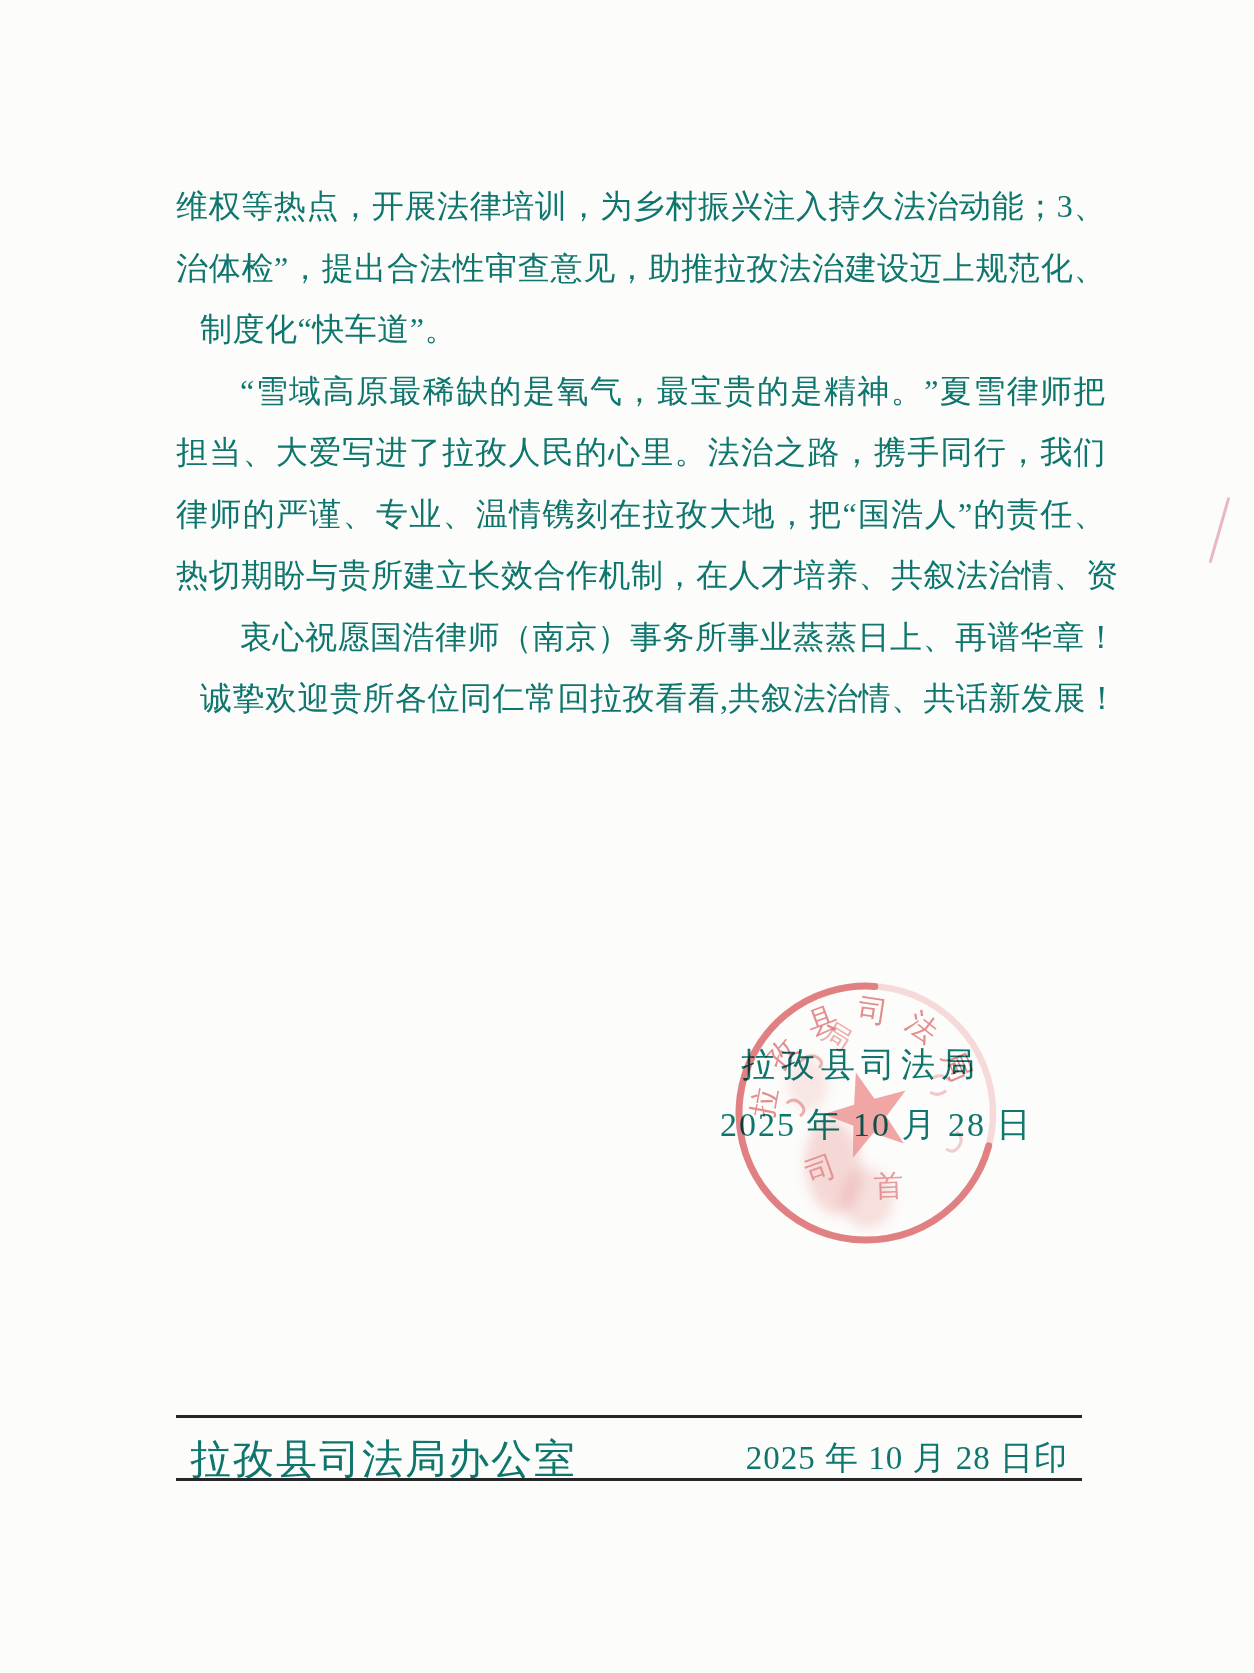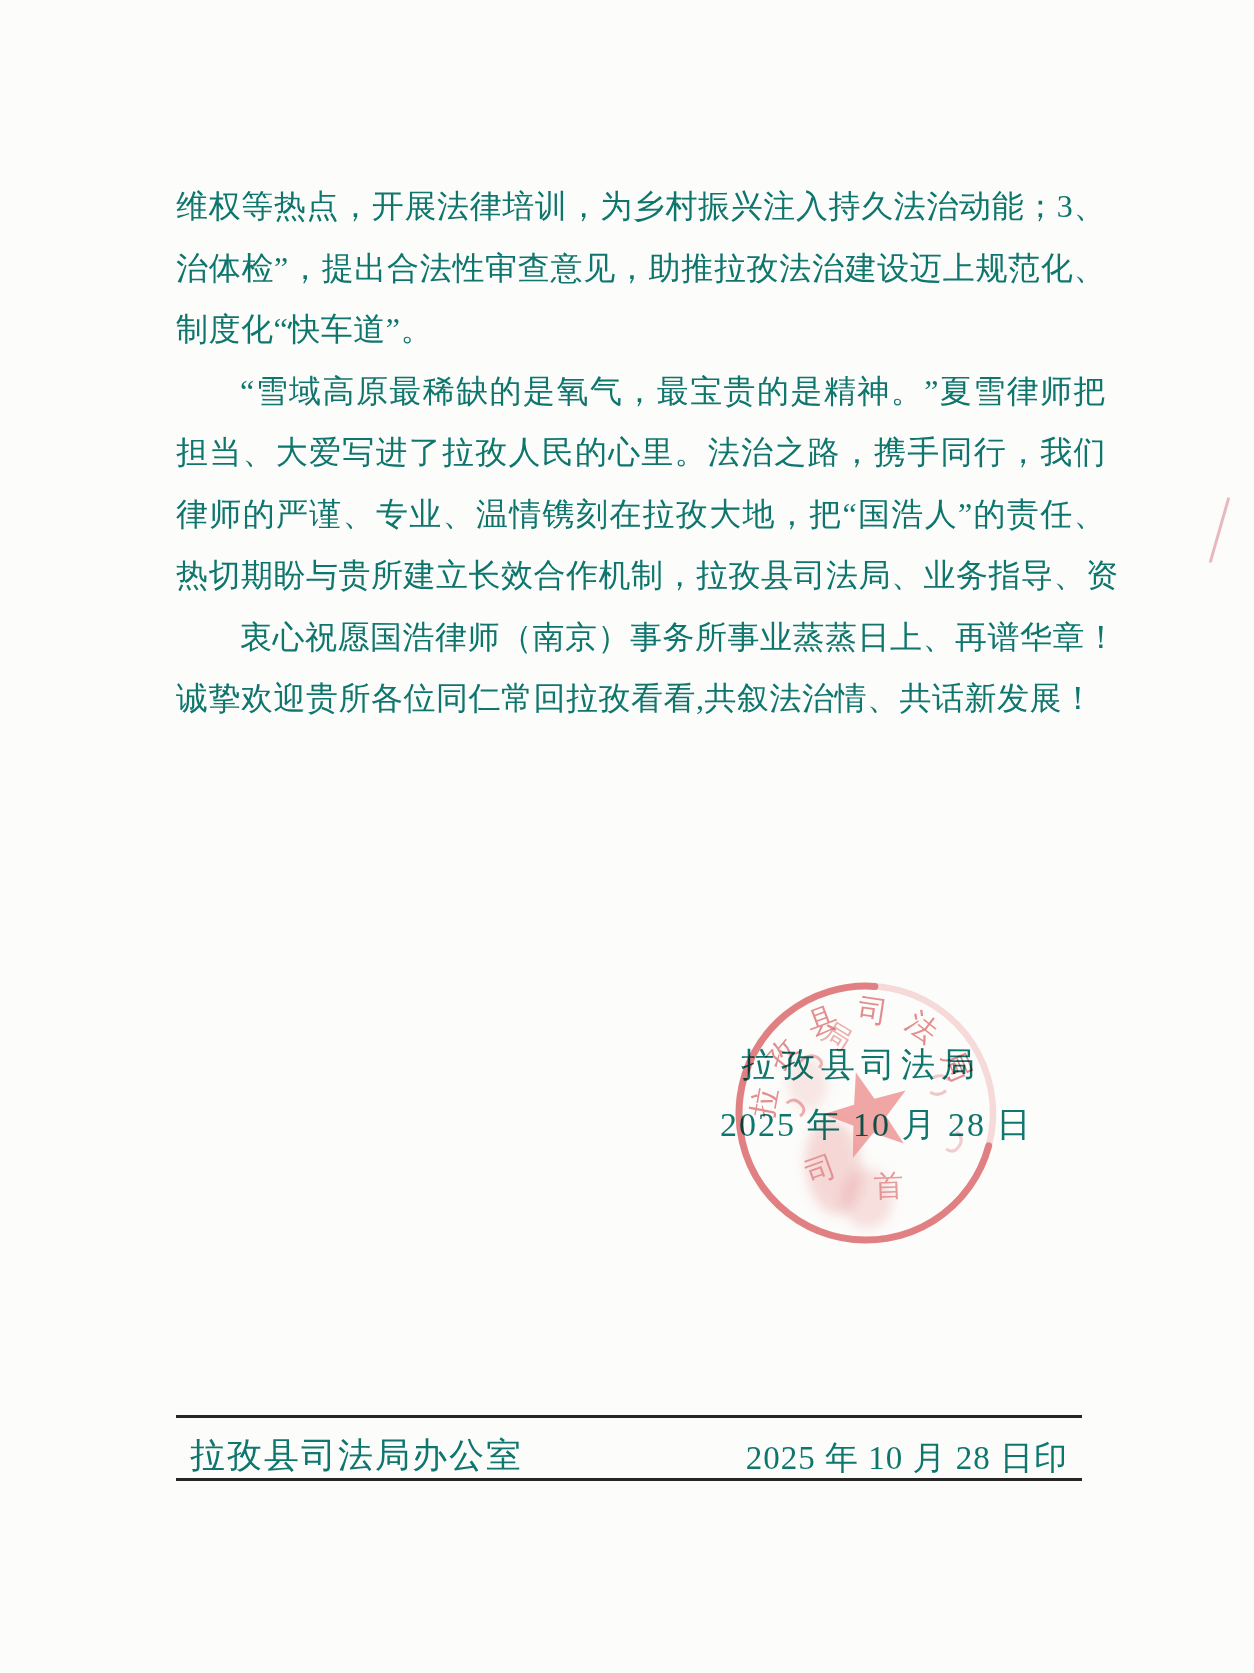--- a/index.html
+++ b/index.html
@@ -18,21 +18,21 @@
     left:176px;top:176px;width:930px;
     font-size:32px;line-height:61.5px;
     letter-spacing:0.5px;
   }
   .line{
     text-align:justify;
     text-align-last:justify;
     white-space:nowrap;
     height:61.5px;
   }
-  .line.no-j{text-align-last:left;}
+  .line.no-j{text-align-last:left;margin-left:24px;}
   .line.ind{text-indent:64px;}
   
   .sig-org{
     position:absolute;left:741px;top:1042px;
     font-size:34px;letter-spacing:6px;white-space:nowrap;
   }
   .sig-date{
     position:absolute;left:720px;top:1102px;
     font-size:34px;letter-spacing:2px;white-space:nowrap;
   }
@@ -55,40 +55,40 @@
   }
   
   .footer-rule{
     position:absolute;left:176px;width:906px;height:3px;
     background:#262626;
   }
   .rule-top{top:1415px;}
   .rule-bottom{top:1478px;}
   .footer-office{
     position:absolute;left:190px;top:1432px;
-    font-size:35px;letter-spacing:2px;white-space:nowrap;
+    font-size:41px;letter-spacing:2px;white-space:nowrap;
   }
   .footer-print{
     position:absolute;left:700px;top:1436px;width:368px;
     font-size:33px;letter-spacing:1px;text-align:right;white-space:nowrap;
   }
 </style>
 </head>
 <body>
 
 <div class="page">
 
   <div class="body-text">
       <div class="line">维权等热点，开展法律培训，为乡村振兴注入持久法治动能；3、</div>
       <div class="line">治体检”，提出合法性审查意见，助推拉孜法治建设迈上规范化、</div>
       <div class="line no-j">制度化“快车道”。</div>
       <div class="line ind">“雪域高原最稀缺的是氧气，最宝贵的是精神。”夏雪律师把</div>
       <div class="line">担当、大爱写进了拉孜人民的心里。法治之路，携手同行，我们</div>
       <div class="line">律师的严谨、专业、温情镌刻在拉孜大地，把“国浩人”的责任、</div>
-      <div class="line">热切期盼与贵所建立长效合作机制，拉孜县司法局、业务指导、资</div>
+      <div class="line">热切期盼与贵所建立长效合作机制，在人才培养、共叙法治情、资</div>
       <div class="line ind">衷心祝愿国浩律师（南京）事务所事业蒸蒸日上、再谱华章！</div>
       <div class="line no-j">诚挚欢迎贵所各位同仁常回拉孜看看,共叙法治情、共话新发展！</div>
     </div>
 
   <div class="scratch"></div>
 
   <div class="sig-org">拉孜县司法局</div>
   <div class="sig-date">2025 年 10 月 28 日</div>
 
   <svg class="seal" viewBox="-155 -155 310 310" xmlns="http://www.w3.org/2000/svg">

